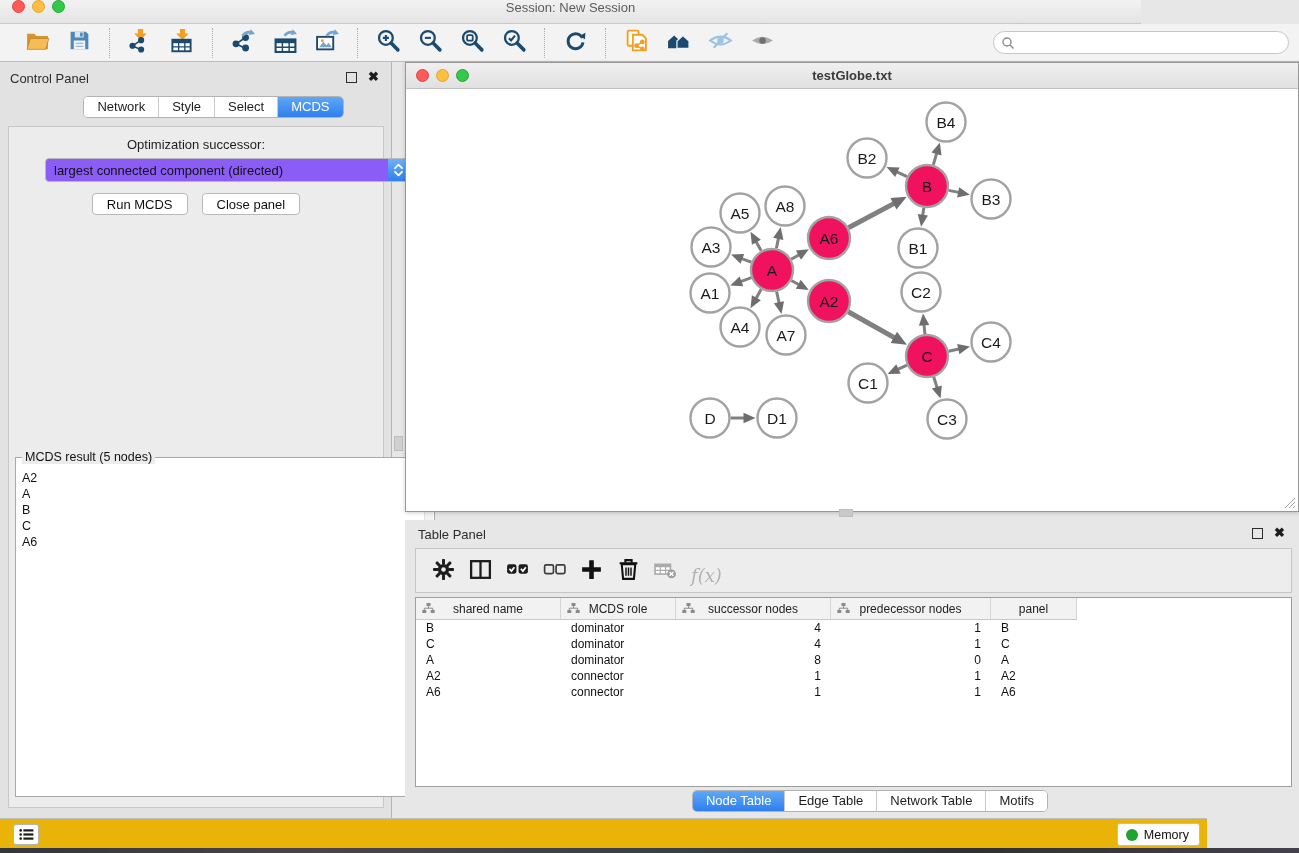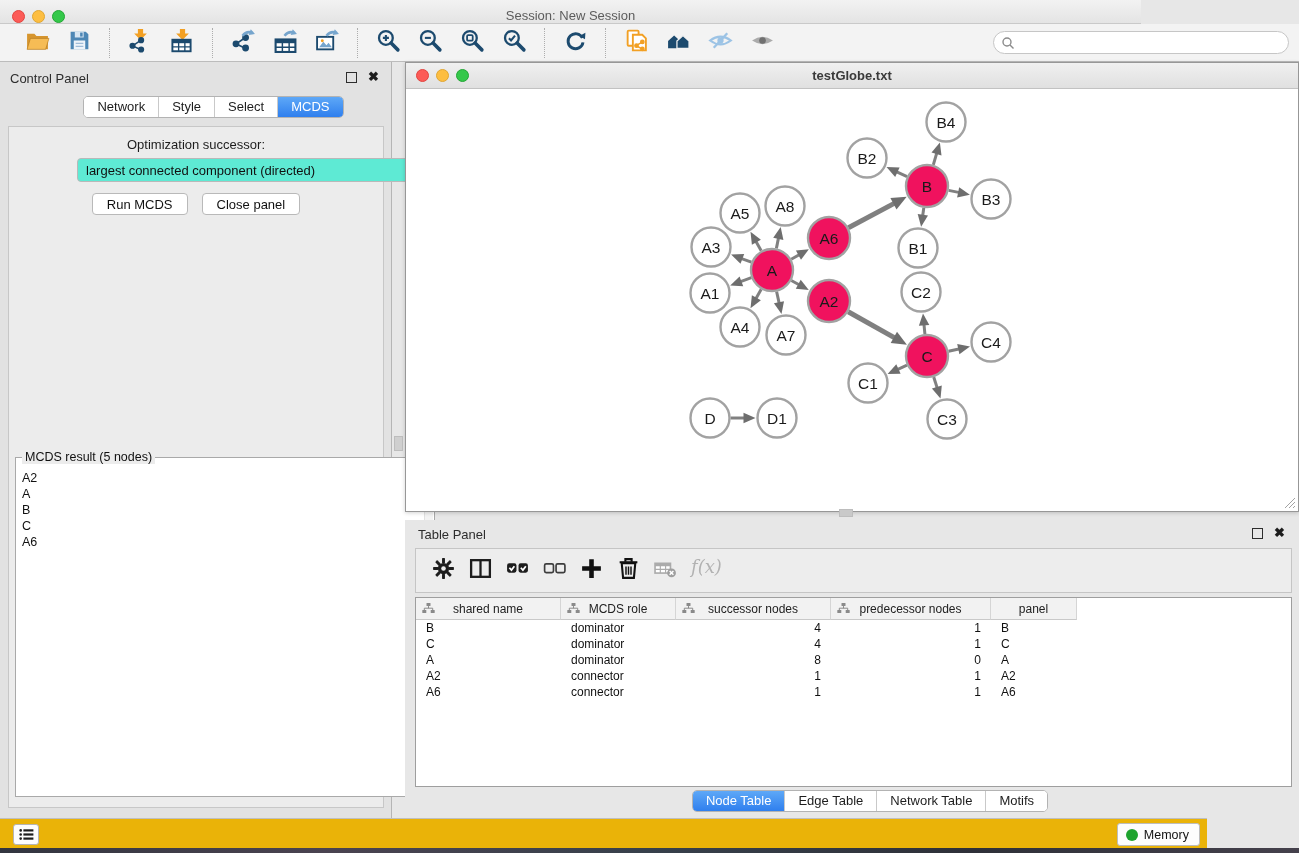--- a/index.html
+++ b/index.html
@@ -3,21 +3,21 @@
 <meta charset="utf-8">
 <style>
   * { margin:0; padding:0; box-sizing:border-box; }
   html,body { background:#222; }
   body { font-family:"Liberation Sans", sans-serif; }
   .app { position:relative; width:1299px; height:853px; background:#e7e7e7; overflow:hidden; }
 
   
   .titlebar { position:absolute; left:0; top:0; width:1141px; height:24px;
     background:linear-gradient(#f2f2f2,#e4e4e4); border-bottom:1px solid #c9c9c9;
-    display:flex; align-items:flex-end; }
+    display:flex; align-items:flex-start; }
   .traffic { display:flex; gap:7px; padding-left:12px; }
   .light { width:13px; height:13px; border-radius:50%; }
   .light.red{ background:#fc5b57; border:0.5px solid #e2443f; }
   .light.yellow{ background:#fdbe41; border:0.5px solid #e0a631; }
   .light.green{ background:#34c84a; border:0.5px solid #23a635; }
   .win-title { position:absolute; left:0; right:0; text-align:center; font-size:13px; color:#5c5c5c; }
 
   
   .toolbar { position:absolute; left:0; top:24px; width:1299px; height:38px;
     background:#f3f3f3; border-bottom:1px solid #bcbcbc; display:flex; align-items:center; padding-left:16px; }
@@ -35,22 +35,22 @@
   .float-ico { position:absolute; top:10px; width:11px; height:11px; border:1.6px solid #2d2d2d; background:transparent; cursor:pointer; }
   .close-ico { position:absolute; top:7px; font-size:13px; font-weight:bold; color:#1c1c1c; cursor:pointer; }
   .seg-row { display:flex; justify-content:center; }
   .seg-group { display:inline-flex; border:1px solid #b3b3b3; border-radius:5px; overflow:hidden; background:#fff; height:22px;margin-left:36px; }
   .seg { padding:0 13px; font-size:13px; color:#1d1d1d; background:#fff; border:none; border-left:1px solid #c9c9c9;
     cursor:pointer; line-height:20px; font-family:"Liberation Sans",sans-serif; }
   .seg:first-child { border-left:none; }
   .seg.active { background:linear-gradient(#5ea8f7,#2f7fee); color:#fff; }
   .cp-box { position:absolute; left:8px; top:64px; width:376px; height:682px; background:#ececec; border:1px solid #c7c7c7; }
   .opt-label { position:absolute; left:0; right:0; top:10px; text-align:center; font-size:13px; color:#1d1d1d; }
-  .dropdown { position:absolute; left:36px; top:31px; width:365px; height:24px; background:#5eead4;
-    border:1px solid #b9b9b9; border-radius:4px; display:flex; align-items:center; cursor:pointer;margin-left:32px; }
+  .dropdown { position:absolute; left:36px; top:31px; width:365px; height:24px; background:#8b5cf6;
+    border:1px solid #b9b9b9; border-radius:4px; display:flex; align-items:center; cursor:pointer; }
   .dropdown .val { flex:1; font-size:13px; color:#111; padding-left:8px; white-space:nowrap; overflow:hidden; }
   .dd-step { width:21px; height:22px; border-radius:0 3px 3px 0; background:linear-gradient(#6fb1f8,#2f7fee);
     display:flex; align-items:center; justify-content:center; }
   .btn-row { position:absolute; left:0; right:0; top:66px; display:flex; justify-content:center; gap:14px; }
   .mac-btn { height:22px; padding:0 14px; background:#fff; border:1px solid #b9b9b9; border-radius:4px;
     font-size:13px; color:#111; cursor:pointer; font-family:"Liberation Sans",sans-serif; }
   .result-box { position:absolute; left:6px; top:330px; width:420px; height:340px; background:#fff; border:1px solid #a9a9a9; }
   .result-legend { position:absolute; left:6px; top:-8px; background:#ececec; padding:0 3px; font-size:12.5px; color:#111; }
   .result-list { position:absolute; left:1px; top:12px; right:11px; bottom:1px; overflow:hidden; }
   .result-item { font-size:12.5px; color:#111; line-height:16px; padding-left:5px; cursor:default; }
@@ -65,21 +65,21 @@
   .nw-canvas { position:absolute; left:0; top:27px; right:0; bottom:0; background:#fff; }
   .resize-grip { position:absolute; right:2px; bottom:2px; width:14px; height:14px; cursor:nwse-resize; }
   .v-grip { position:absolute; left:394px; top:436px; width:9px; height:15px; background:#cfcfcf; border:1px solid #bdbdbd; }
   .h-grip { position:absolute; left:839px; top:509px; width:14px; height:8px; background:#c9c9c9; border:1px solid #bdbdbd; }
 
   
   .table-panel { position:absolute; left:405px; top:520px; width:894px; height:298px; background:#e7e7e7; }
   .tp-title { position:absolute; left:13px; top:7px; font-size:13px; color:#2d2d2d; }
   .tp-toolbar { position:absolute; left:10px; top:28px; right:7px; height:45px; background:#ededed; border:1px solid #c5c5c5;
     display:flex; align-items:center; padding-left:12px; gap:7px; }
-  .tp-btn { width:30px; height:30px; display:flex; align-items:flex-start; justify-content:center; cursor:pointer; }
+  .tp-btn { width:30px; height:30px; display:flex; align-items:flex-end; justify-content:center; cursor:pointer; }
   .tp-btn.disabled { cursor:default; }
   .fx-glyph { font-family:"DejaVu Serif", serif; font-style:italic; font-size:18px; color:#b2b2b2; }
   .node-table { position:absolute; left:10px; top:77px; right:7px; height:190px; background:#fff; border:1px solid #9e9e9e; overflow:hidden; }
   .t-head { display:flex; height:22px; }
   .t-hcell { position:relative; background:#f2f2f2; border-right:1px solid #d5d5d5; border-bottom:1px solid #c9c9c9;
     font-size:12px; color:#222; display:flex; align-items:center; justify-content:center; }
   .t-hcell .tree { position:absolute; left:6px; top:5px; }
   .t-row { display:flex; height:16px; }
   .t-cell { font-size:12px; color:#111; line-height:16px; white-space:nowrap; overflow:hidden; }
   .t-cell.al { text-align:left; padding-left:10px; }

